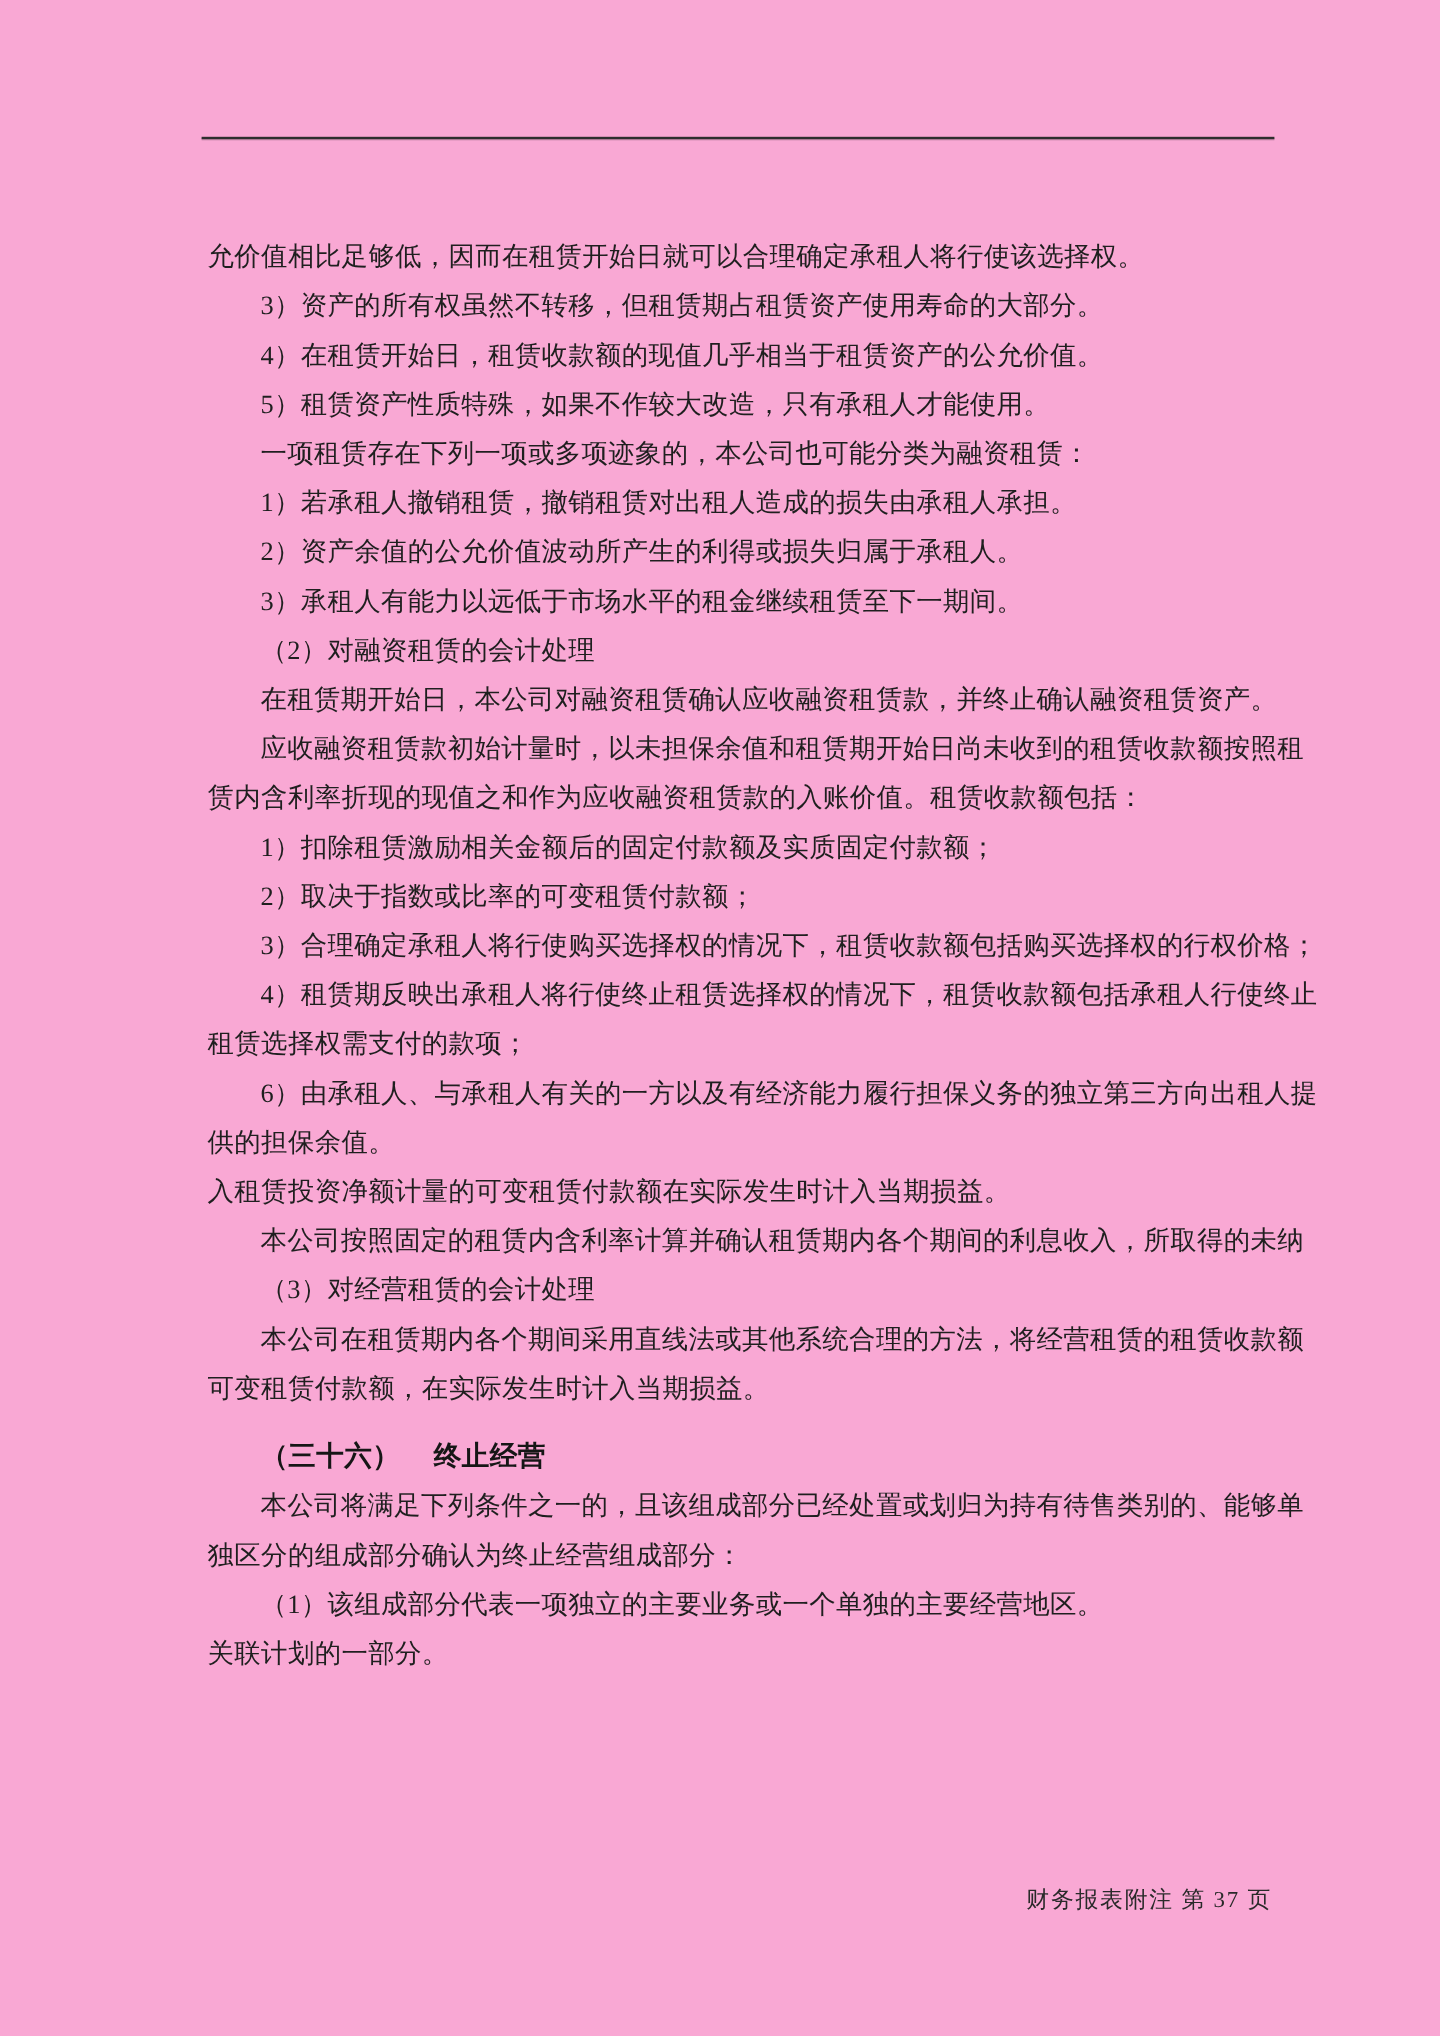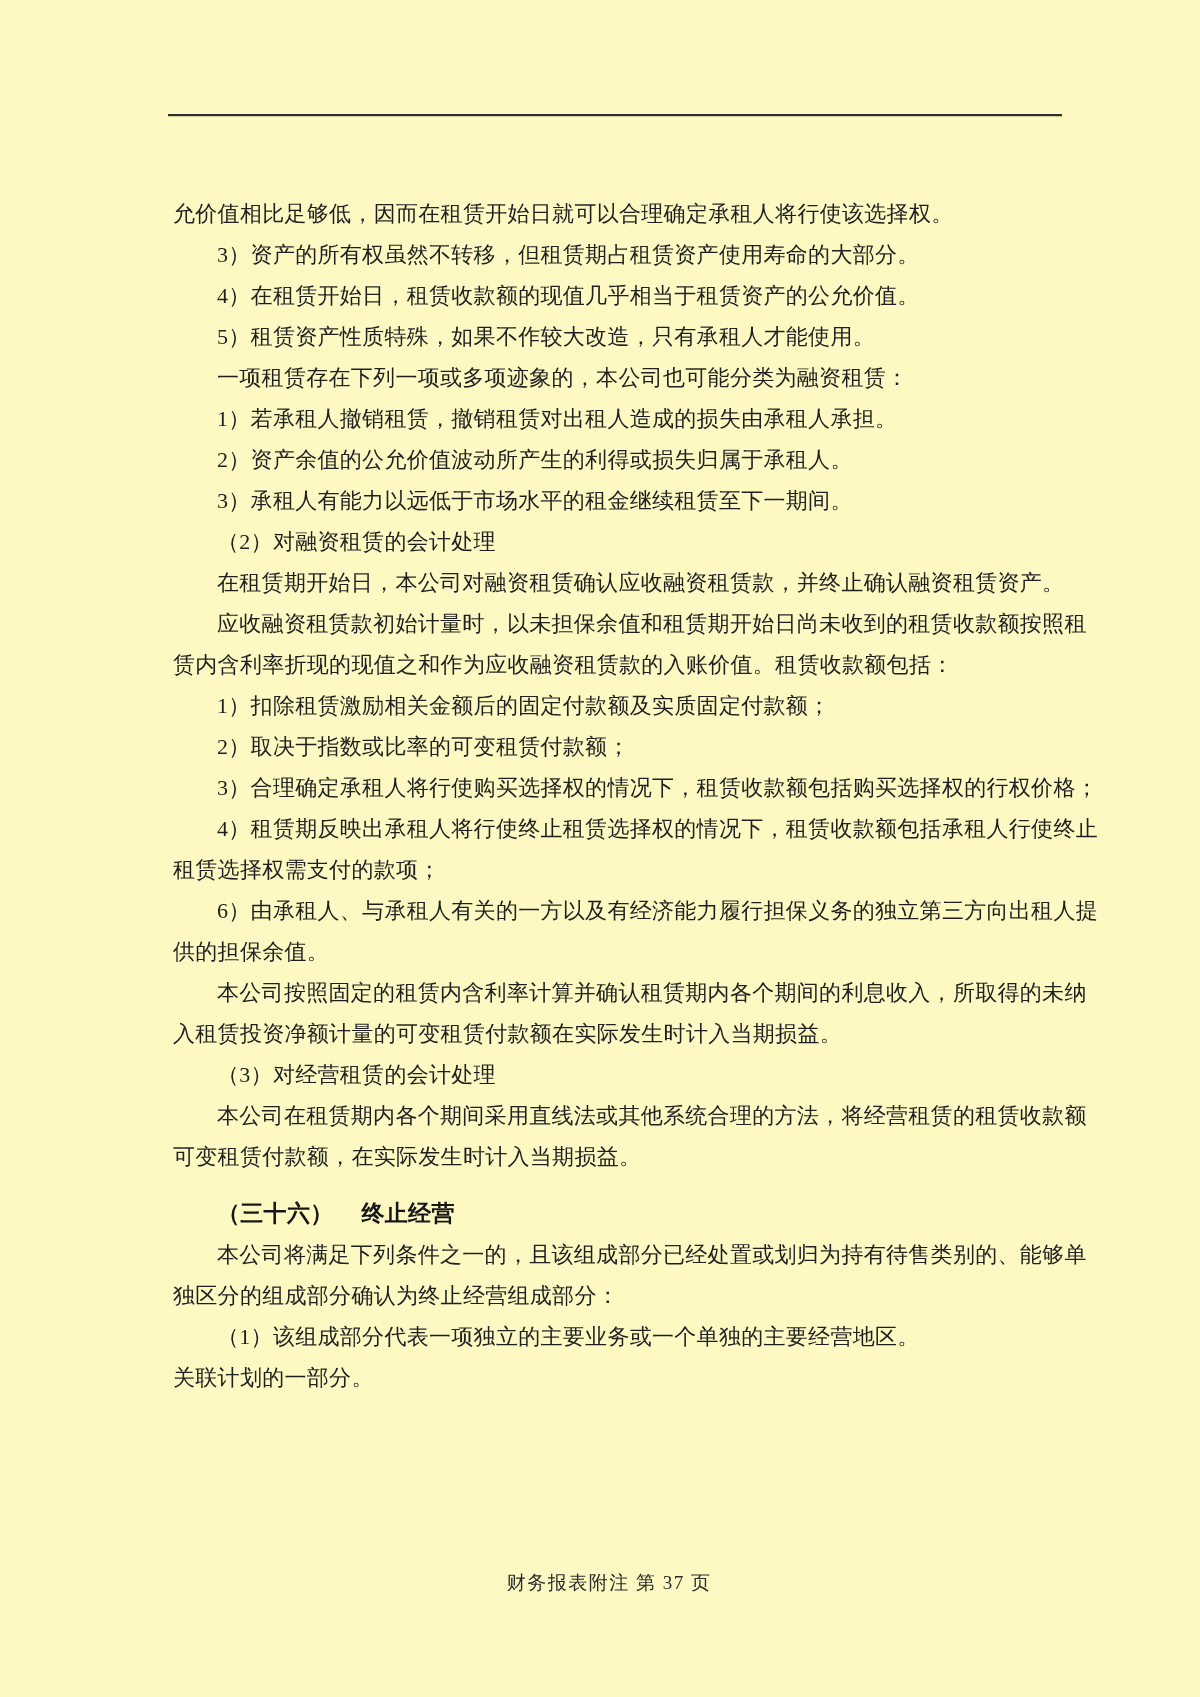--- a/index.html
+++ b/index.html
@@ -4,21 +4,21 @@
 <style>
   html, body {
     margin: 0;
     padding: 0;
     background: #ffffff;
   }
   .page {
     position: relative;
     width: 1200px;
     height: 1697px;
-    background: #fef9c3;
+    background: #f9a8d4;
     overflow: hidden;
     font-family: "Liberation Serif", "DejaVu Serif", serif;
     color: #1f1f1f;
   }
   .header-rule {
     position: absolute;
     left: 168px;
     top: 114px;
     width: 894px;
     height: 2px;
@@ -50,21 +50,21 @@
     color: #161616;
   }
   .heading .h-num {
     margin-right: 28px;
   }
   .footer {
     position: absolute;
     left: 158px;
     top: 1570px;
     width: 902px;
-    text-align: center;
+    text-align: right;
     font-size: 19px;
     letter-spacing: 1.5px;
     color: #2a2a2a;
   }
 </style>
 </head>
 <body>
 
 <div class="page">
   <div class="header-rule"></div>
@@ -81,22 +81,22 @@
       <div class="line indent">在租赁期开始日，本公司对融资租赁确认应收融资租赁款，并终止确认融资租赁资产。</div>
       <div class="line indent">应收融资租赁款初始计量时，以未担保余值和租赁期开始日尚未收到的租赁收款额按照租</div>
       <div class="line">赁内含利率折现的现值之和作为应收融资租赁款的入账价值。租赁收款额包括：</div>
       <div class="line indent">1）扣除租赁激励相关金额后的固定付款额及实质固定付款额；</div>
       <div class="line indent">2）取决于指数或比率的可变租赁付款额；</div>
       <div class="line indent">3）合理确定承租人将行使购买选择权的情况下，租赁收款额包括购买选择权的行权价格；</div>
       <div class="line indent">4）租赁期反映出承租人将行使终止租赁选择权的情况下，租赁收款额包括承租人行使终止</div>
       <div class="line">租赁选择权需支付的款项；</div>
       <div class="line indent">6）由承租人、与承租人有关的一方以及有经济能力履行担保义务的独立第三方向出租人提</div>
       <div class="line">供的担保余值。</div>
+      <div class="line">入租赁投资净额计量的可变租赁付款额在实际发生时计入当期损益。</div>
       <div class="line indent">本公司按照固定的租赁内含利率计算并确认租赁期内各个期间的利息收入，所取得的未纳</div>
-      <div class="line">入租赁投资净额计量的可变租赁付款额在实际发生时计入当期损益。</div>
       <div class="line indent">（3）对经营租赁的会计处理</div>
       <div class="line indent">本公司在租赁期内各个期间采用直线法或其他系统合理的方法，将经营租赁的租赁收款额</div>
       <div class="line">可变租赁付款额，在实际发生时计入当期损益。</div>
       <div class="line heading"><span class="h-num">（三十六）</span><span class="h-title">终止经营</span></div>
       <div class="line indent">本公司将满足下列条件之一的，且该组成部分已经处置或划归为持有待售类别的、能够单</div>
       <div class="line">独区分的组成部分确认为终止经营组成部分：</div>
       <div class="line indent">（1）该组成部分代表一项独立的主要业务或一个单独的主要经营地区。</div>
       <div class="line">关联计划的一部分。</div>
     </div>
   <div class="footer">财务报表附注 第 37 页</div>

